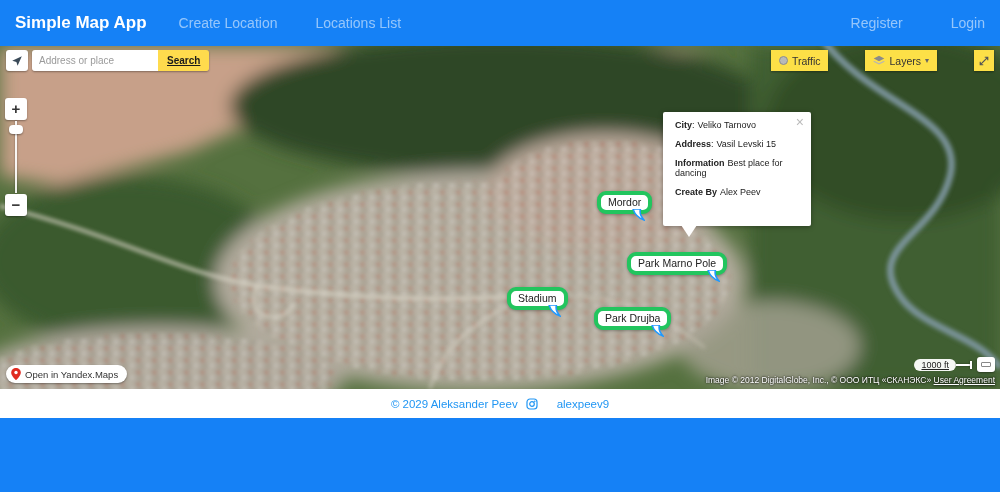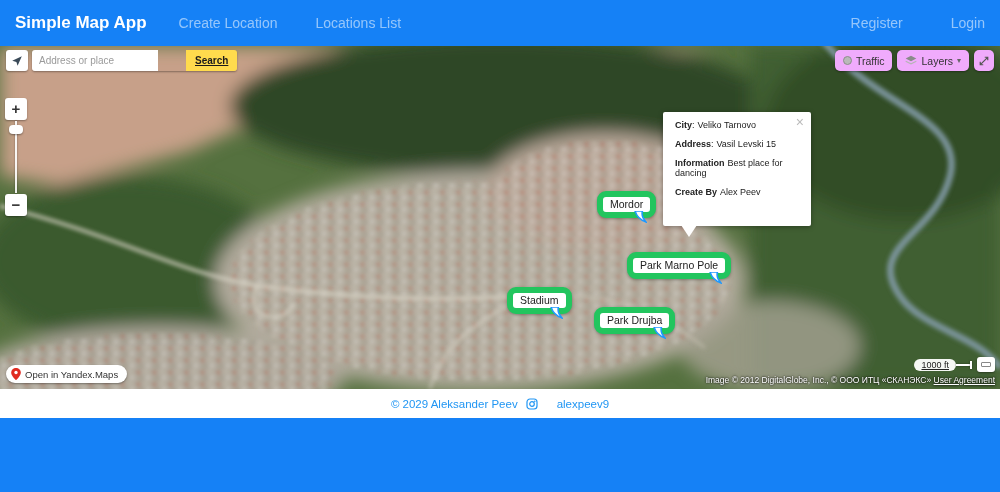--- a/index.html
+++ b/index.html
@@ -14,42 +14,42 @@
   .nav-right .nav-link { margin-right:0; }
 
   
   .map { position:relative; width:1000px; height:343px; overflow:hidden; background:#55713f; cursor:grab; }
   .map svg.bg { position:absolute; inset:0; display:block; }
 
   
   .search-wrap { position:absolute; left:6px; top:4px; display:flex; align-items:center; z-index:5; }
   .geo-btn { width:22px; height:21px; background:#fff; border:none; border-radius:3px; margin-right:4px;
              display:flex; align-items:center; justify-content:center; box-shadow:0 1px 2px rgba(0,0,0,.35); cursor:pointer; }
-  .search-box { display:flex; box-shadow:0 1px 2px rgba(0,0,0,.35); border-radius:3px; overflow:hidden;gap:28px; }
+  .search-box { display:flex; box-shadow:0 1px 2px rgba(0,0,0,.35); border-radius:3px; overflow:hidden; }
   .search-input { width:126px; height:21px; border:none; outline:none; padding:0 7px; font-size:10px; color:#222; }
   .search-input::placeholder { color:#9a9a9a; }
   .search-btn { height:21px; background:#ffdb4d; color:#1b1b1b; border:none; font-size:10px; font-weight:700; padding:0 9px; cursor:pointer;text-decoration:underline; }
 
   
   .tr-controls { position:absolute; right:6px; top:4px; display:flex; align-items:center; gap:5px; z-index:5; }
-  .map-btn { height:21px; background:#f0abfc; border:none; border-radius:5px; padding:0 8px; font-size:10.5px; color:#333;
-             display:flex; align-items:center; gap:4px; box-shadow:0 1px 2px rgba(0,0,0,.35); cursor:pointer; }
+  .map-btn { height:21px; background:#fde047; border:none; border-radius:0; padding:0 8px; font-size:10.5px; color:#333;
+             display:flex; align-items:center; gap:4px; box-shadow:0 1px 2px rgba(0,0,0,.35); cursor:pointer;margin-left:32px; }
   .traffic-dot { width:9px; height:9px; border-radius:50%; background:#b9b9b9; border:1px solid #8d8d8d; display:inline-block; }
   .chev { font-size:8px; color:#666; }
   .fs-btn { width:20px; padding:0; justify-content:center; }
 
   
   .zoomctl { position:absolute; left:5px; top:52px; width:22px; z-index:5; }
   .zbtn { width:22px; height:22px; background:#fff; border:none; border-radius:3px; font-size:15px; font-weight:700; color:#333;
           box-shadow:0 1px 2px rgba(0,0,0,.35); cursor:pointer; line-height:20px; }
   .ztrack { position:relative; width:2px; height:72px; background:rgba(255,255,255,.9); margin:1px auto; box-shadow:0 0 2px rgba(0,0,0,.4); cursor:pointer; }
   .zhandle { position:absolute; left:-6px; top:4px; width:14px; height:9px; background:#fff; border-radius:4px; box-shadow:0 1px 2px rgba(0,0,0,.4); cursor:grab; }
 
   
-  .balloon { position:absolute; background:#fff; border:6px solid #22c55e; border-radius:9px; padding:1px 7px 2px;
+  .balloon { position:absolute; background:#fff; border:4px solid #22c55e; border-radius:9px; padding:1px 7px 2px;
              font-size:10.5px; color:#222; white-space:nowrap; box-shadow:0 1px 3px rgba(0,0,0,.3); cursor:pointer; z-index:4; }
   .balloon svg.tail { position:absolute; right:3px; bottom:-11px; }
   .m0 { left:597px; top:145px; }
   .m1 { left:627px; top:206px; }
   .m2 { left:507px; top:241px; }
   .m3 { left:594px; top:261px; }
 
   
   .popup { position:absolute; left:663px; top:66px; width:148px; min-height:114px; background:#fff; border-radius:2px;
            box-shadow:0 1px 5px rgba(0,0,0,.35); padding:8px 12px 10px; z-index:6; }

